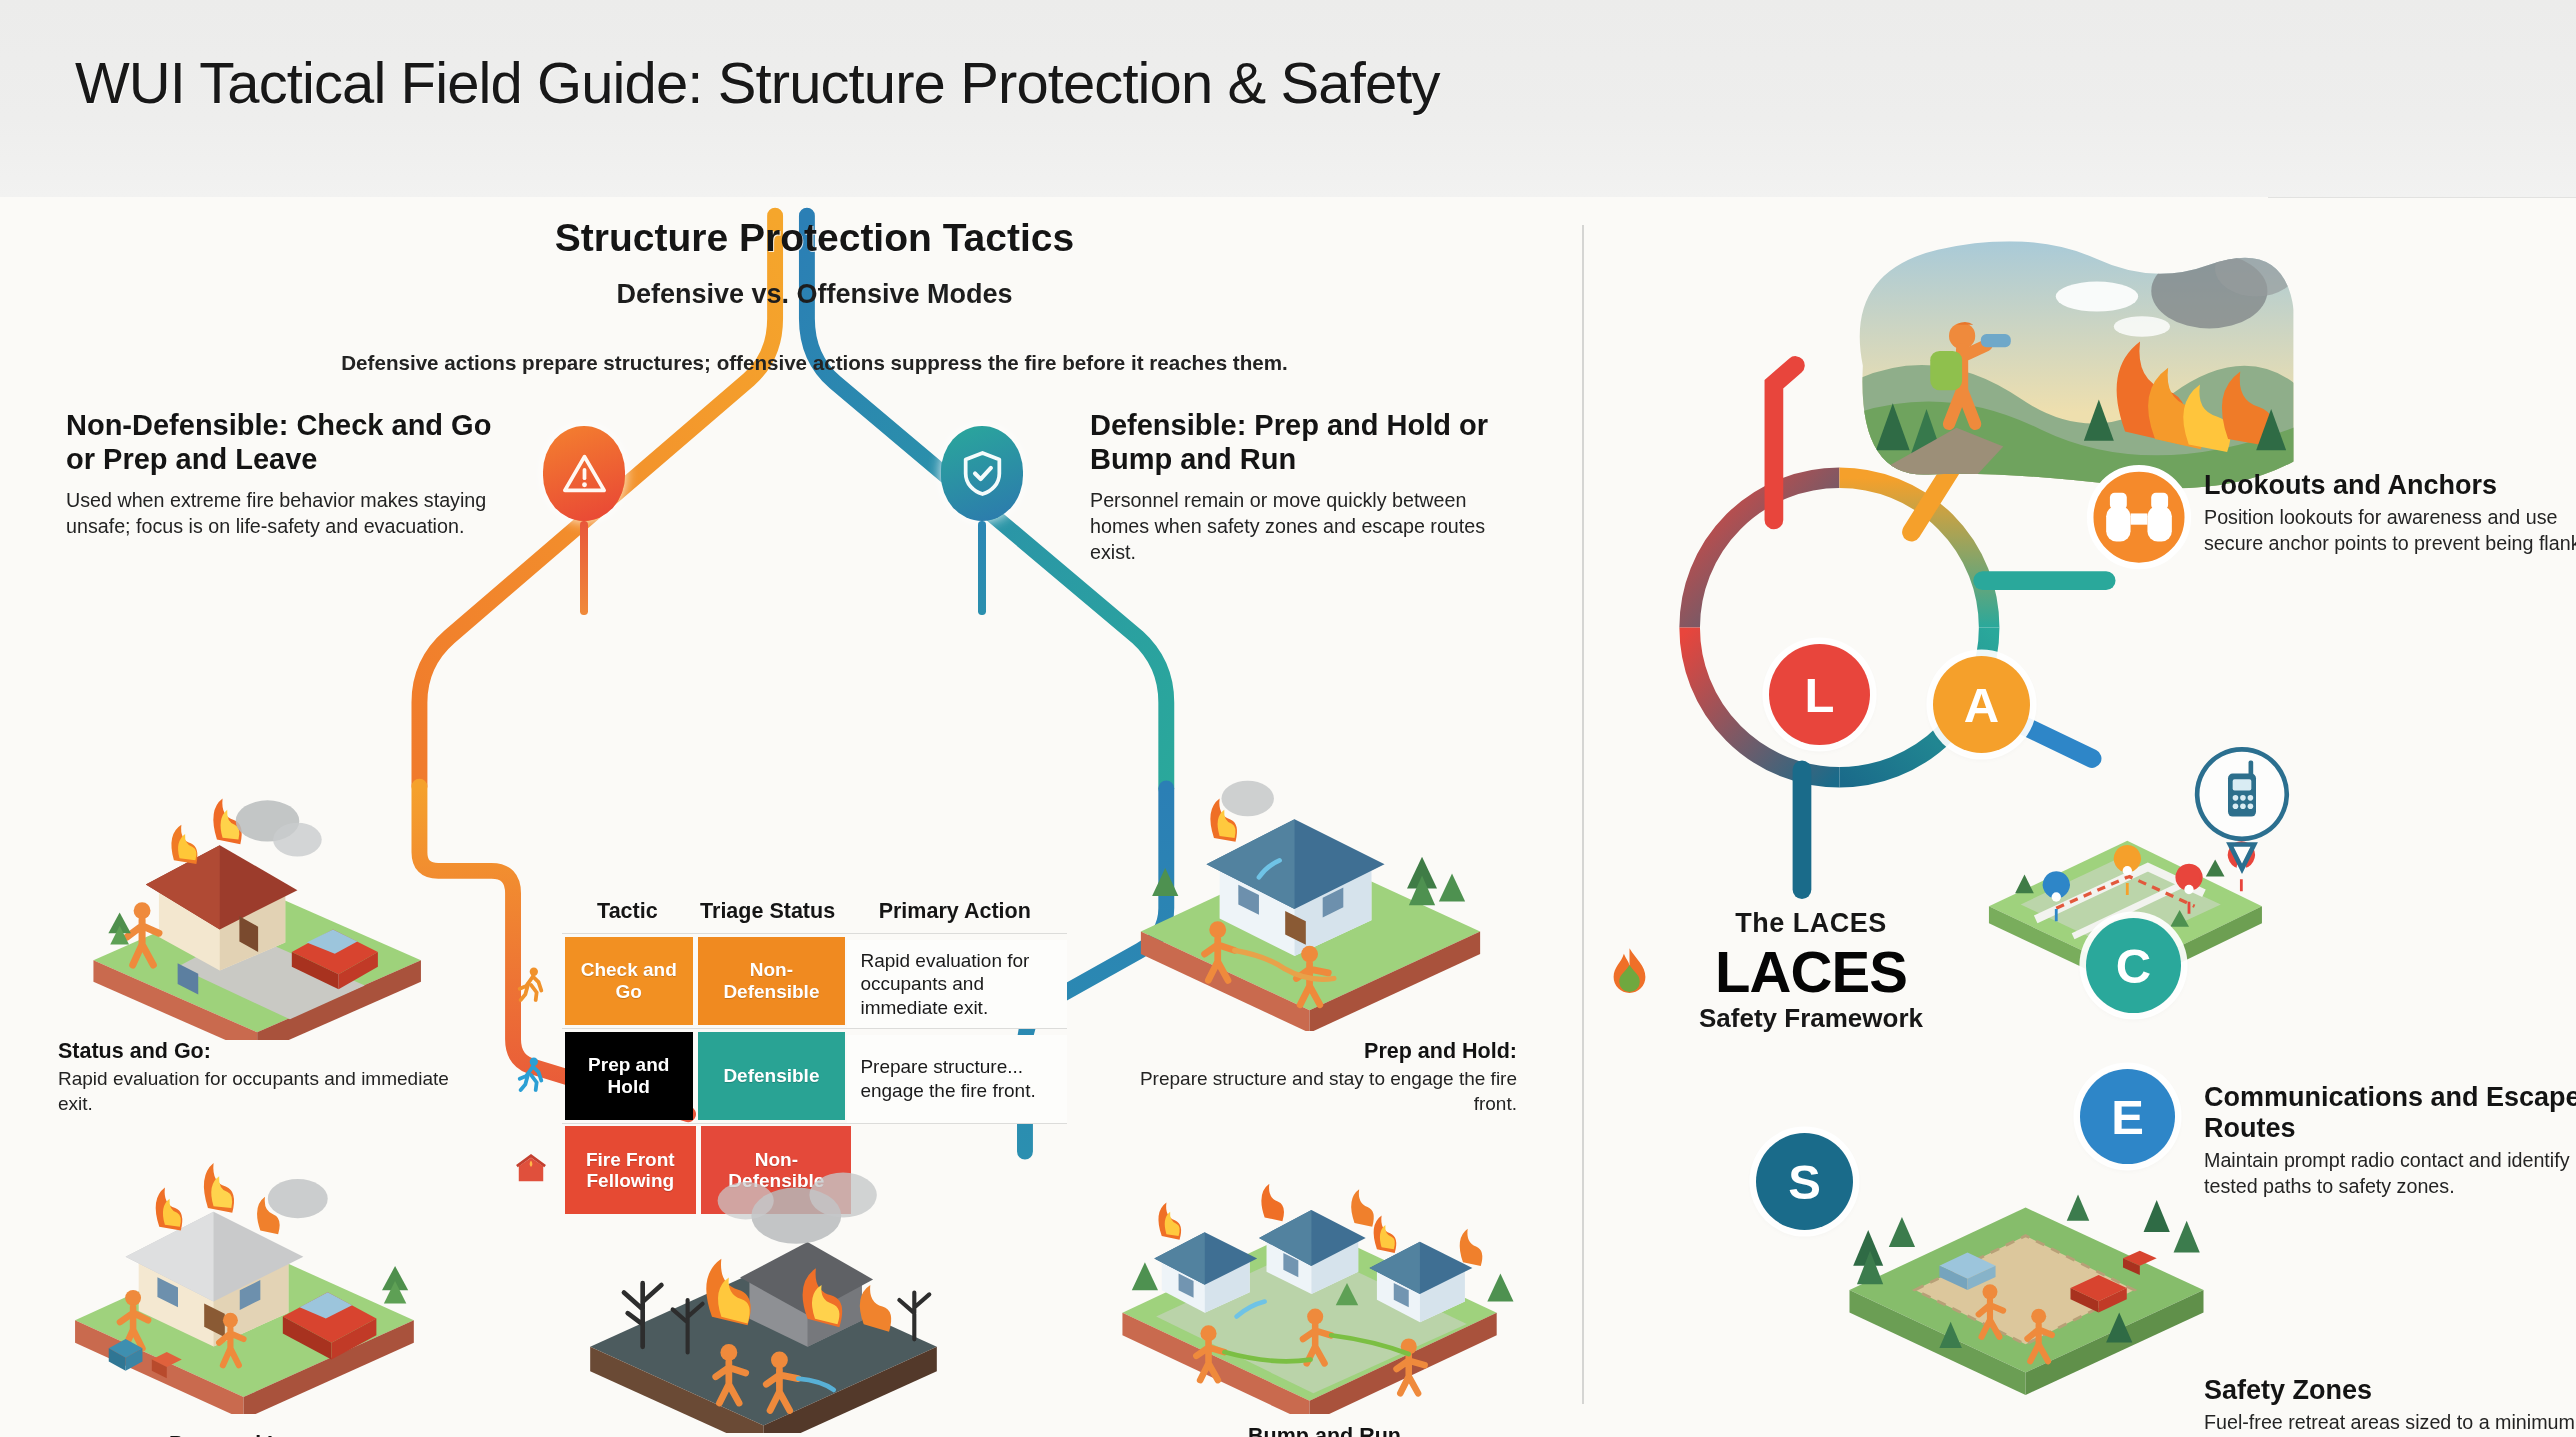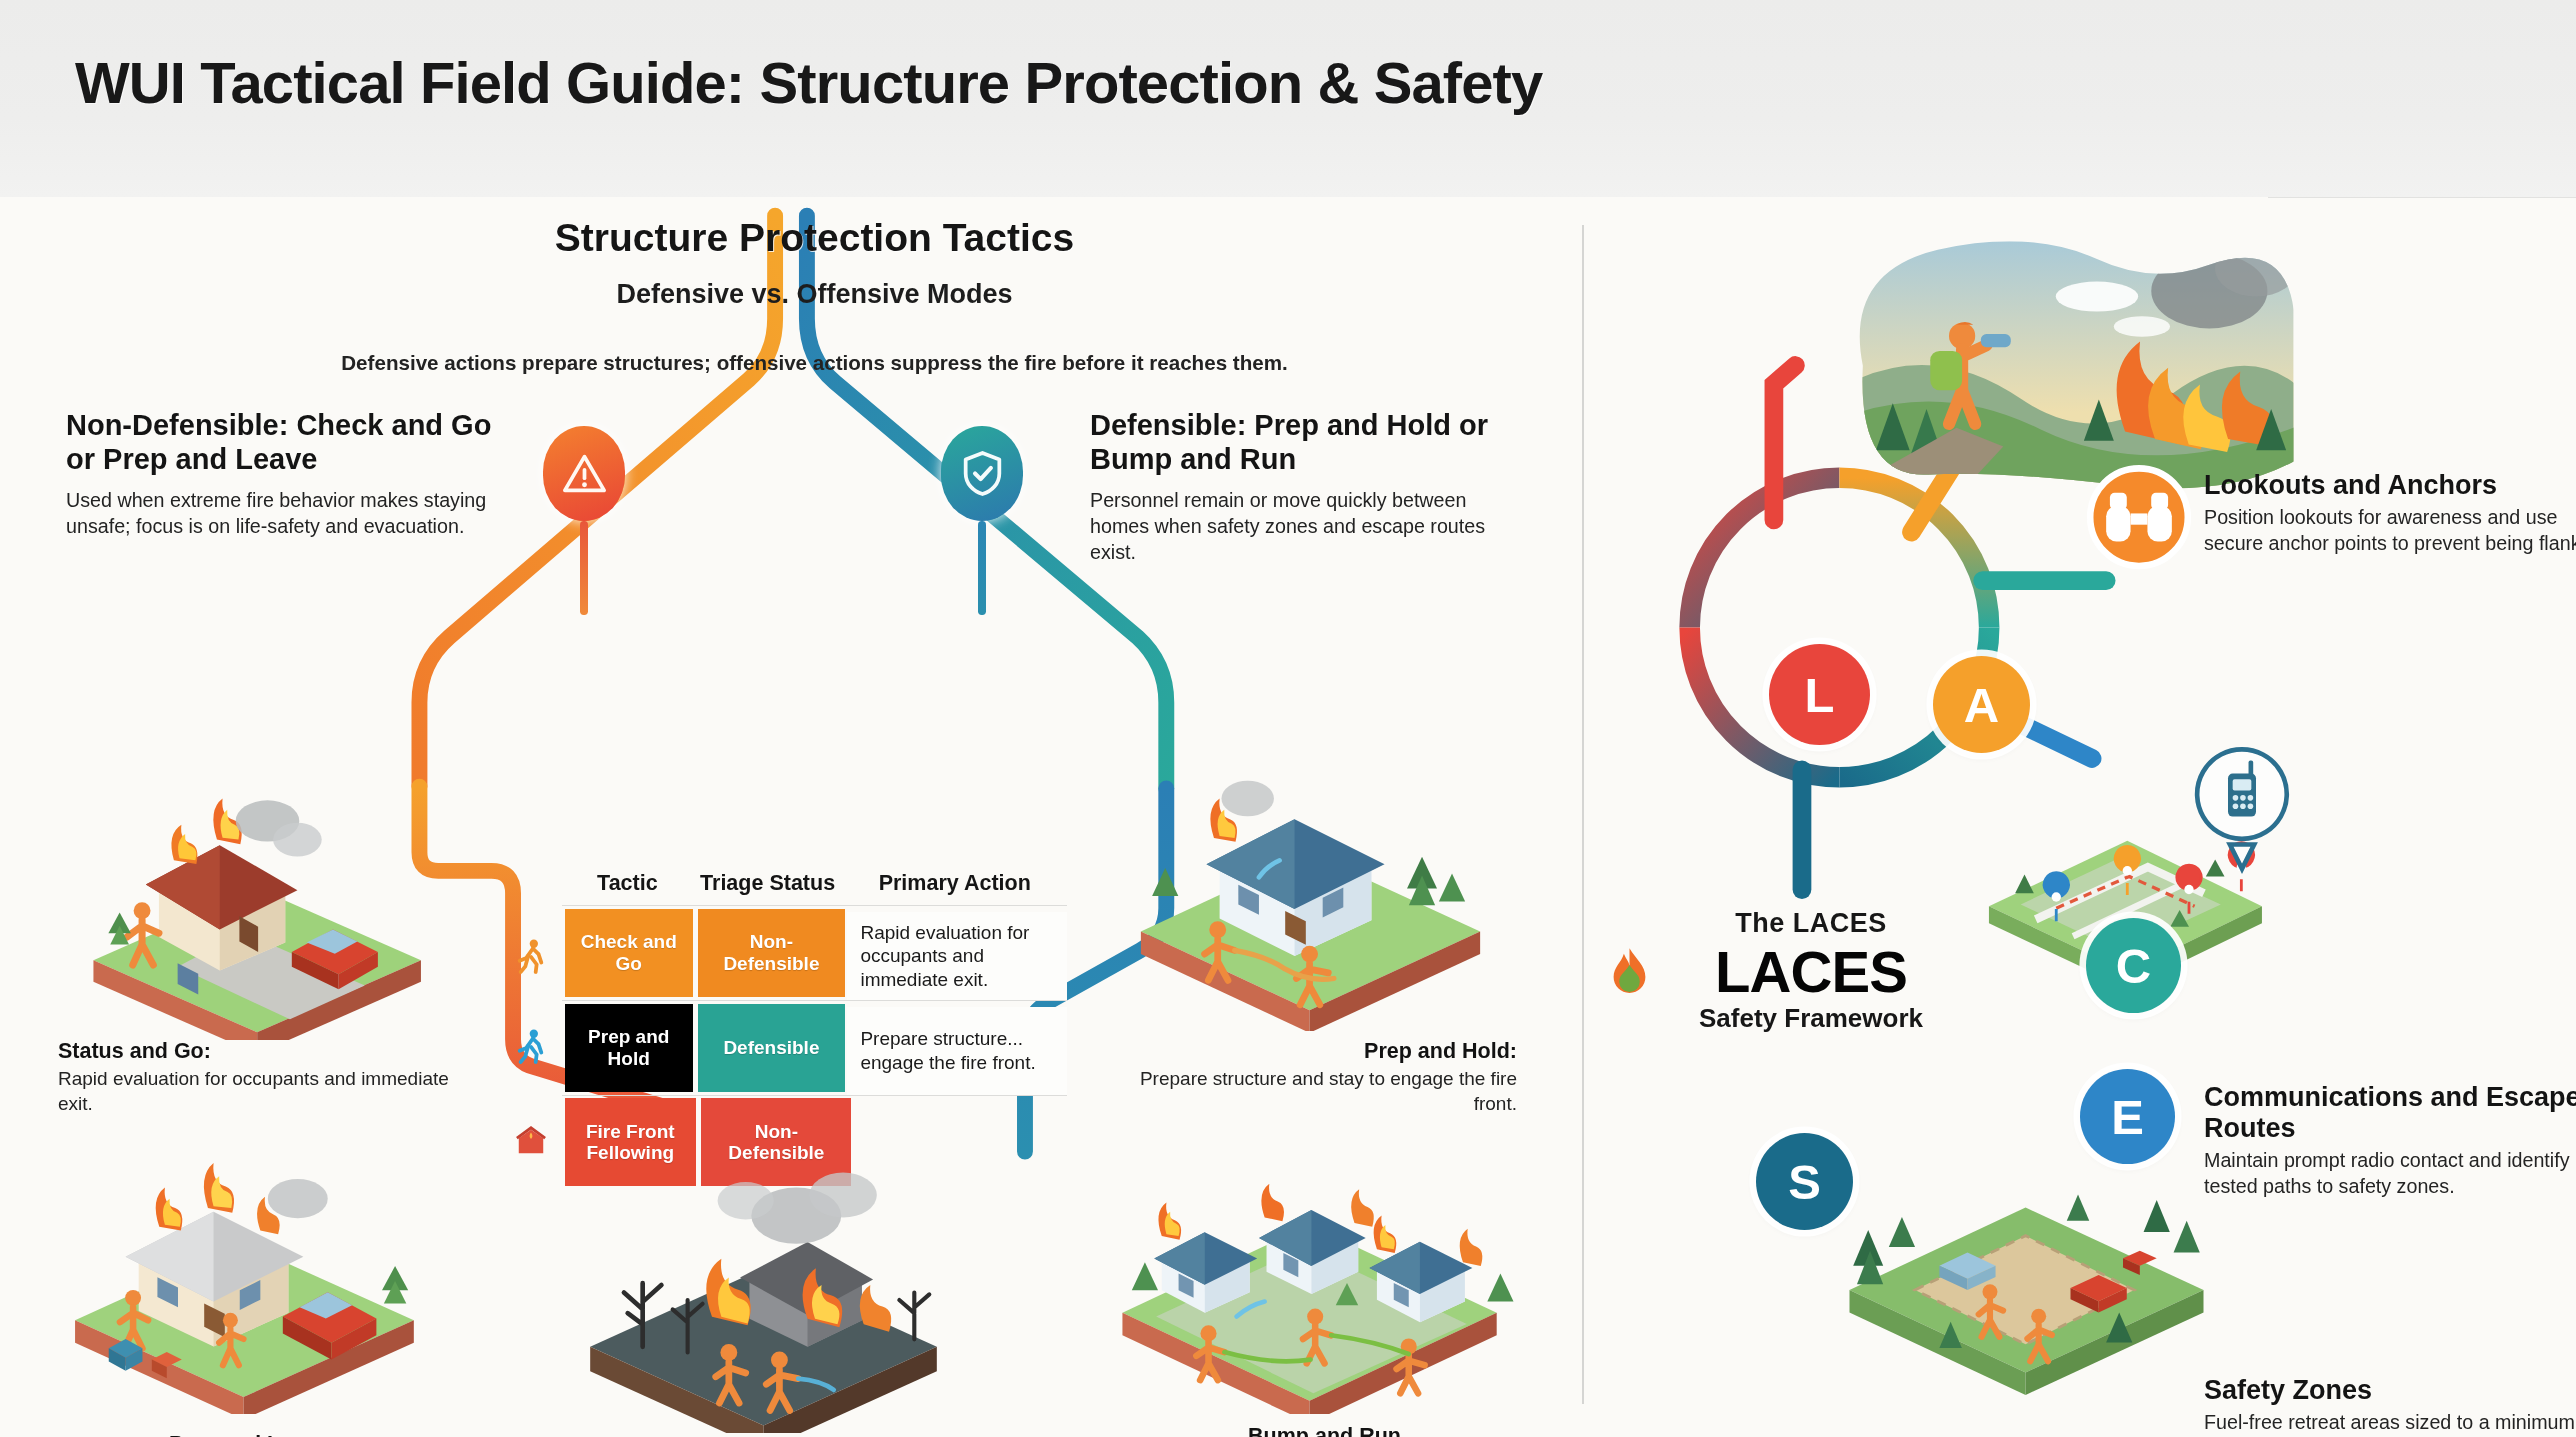--- a/index.html
+++ b/index.html
@@ -12,21 +12,21 @@
   .page{position:relative;width:2576px;height:1438px;background:#fbfaf7;}
 
   
   .header{
     position:absolute;left:0;top:0;width:2576px;height:197px;
     background:linear-gradient(180deg,#ececeb 0%,#eeeeed 60%,#f2f2f1 100%);
     border-bottom:0.9px solid #e2e2e0;
   }
   .header-title{
     position:absolute;left:75px;top:49px;
-    font-size:58px;font-weight:bold;letter-spacing:-0.9px;color:#181818;
+    font-size:58px;font-weight:normal;letter-spacing:-0.9px;color:#181818;
     text-shadow:0.9px 0.9px 0 rgba(255,255,255,.6);
     white-space:nowrap;
   }
 
   
   .canvas{position:absolute;left:0;top:197px;width:2268px;height:1241px;background:#fbfaf7;}
   .divider{
     position:absolute;left:1582px;top:28px;width:1.9px;height:1179px;
     background:#d5d5d3;
   }
@@ -63,21 +63,21 @@
   .pin .stem{width:7.5px;margin:0 auto;border-radius:3.7px;}
   #pin-warn{left:543px;top:229px;}
   #pin-warn .bulb{background:linear-gradient(160deg,#f4812f 0%,#e84436 100%);}
   #pin-warn .stem{height:94px;background:linear-gradient(180deg,#e8563a,#f08a3a);}
   #pin-shield{left:941px;top:229px;}
   #pin-shield .bulb{background:linear-gradient(160deg,#2aa89b 0%,#2c78ae 100%);}
   #pin-shield .stem{height:94px;background:linear-gradient(180deg,#2b86b4,#2a8fae);}
 
   
   .tbl{position:absolute;left:562px;top:674px;width:505px;}
-  .tbl-head{display:flex;padding-bottom:9.4px;}
+  .tbl-head{display:flex;padding-bottom:9.4px;margin-top:28px;}
   .tbl-head div{font-size:21.5px;font-weight:bold;color:#151515;text-align:center;}
   .c1{width:131px;} .c2{width:150px;} .c3{width:225px;}
   .tbl-row{display:flex;align-items:flex-end;border-top:1.9px solid #dcdcda;}
   .cell{
     display:flex;align-items:center;justify-content:center;text-align:center;
     font-size:19px;font-weight:bold;line-height:1.15;color:#fff;
     min-height:88px;box-sizing:border-box;padding:3.7px 5.6px;
     text-shadow:0 0.9px 0.9px rgba(0,0,0,.18);
   }
   .cell.plain{

